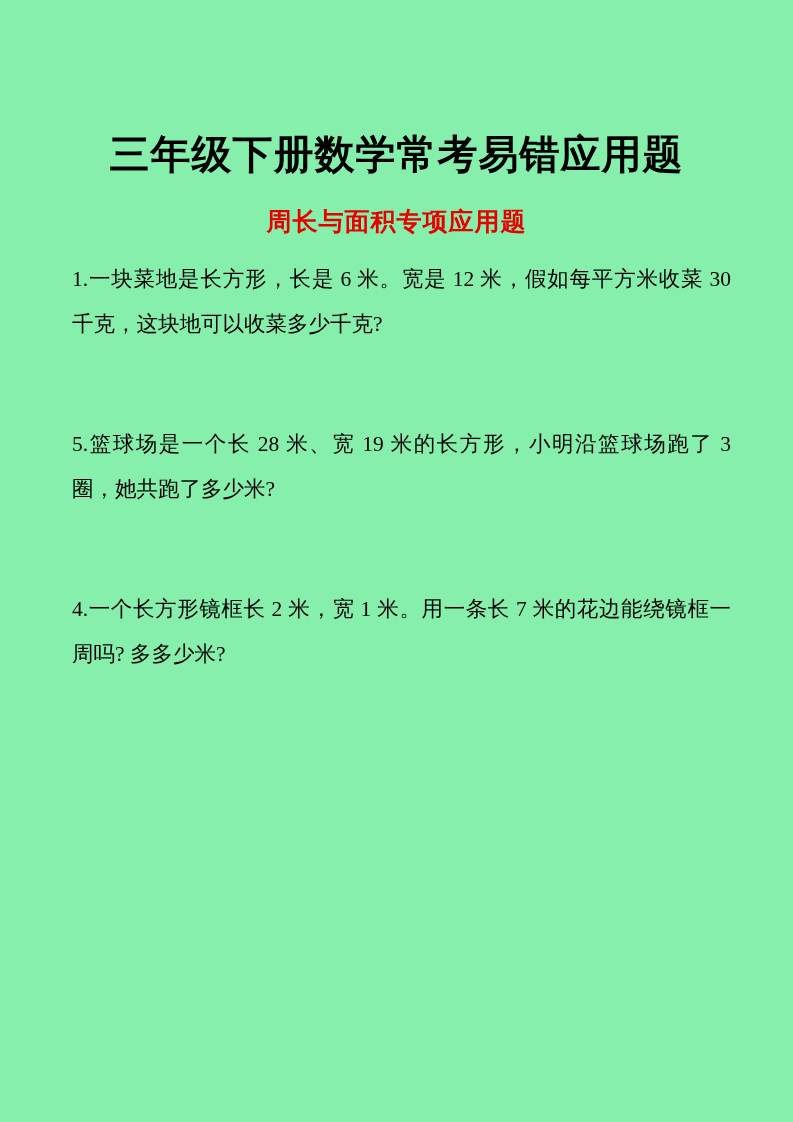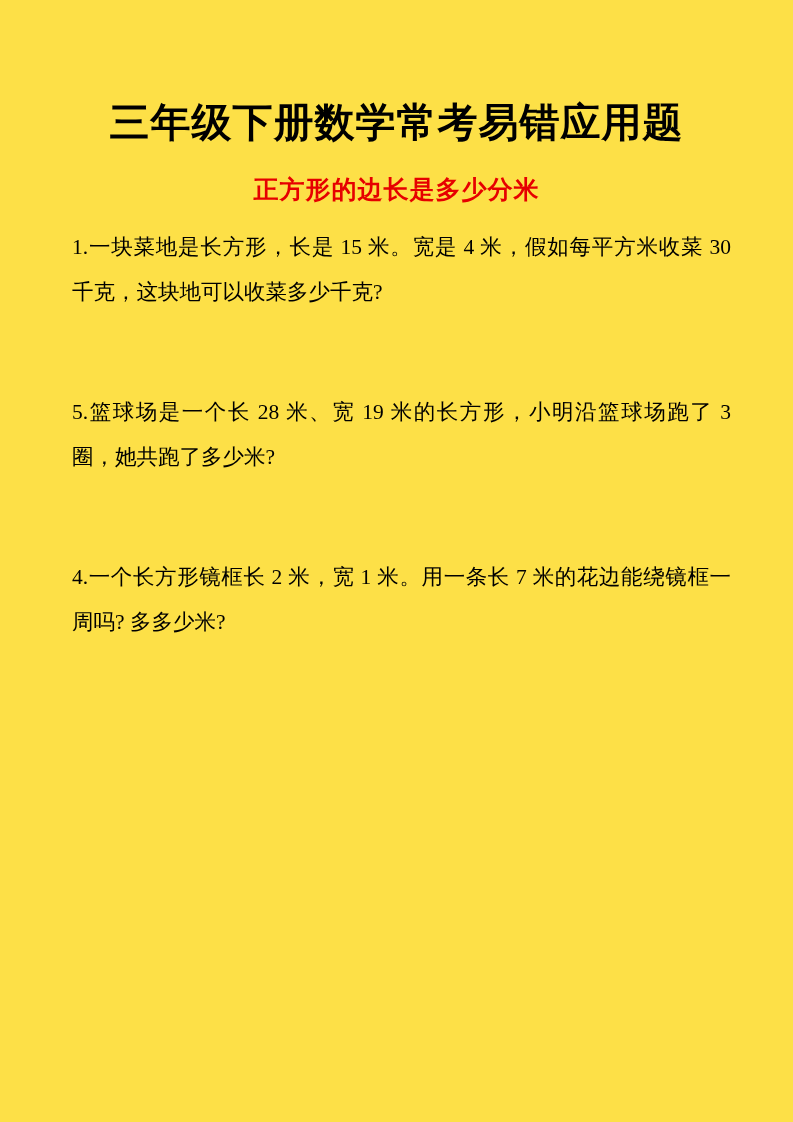--- a/index.html
+++ b/index.html
@@ -11,22 +11,22 @@
     width: 793px;
     height: 1122px;
     overflow: hidden;
     font-family: "Liberation Serif", "DejaVu Serif", serif;
     color: #000000;
   }
   .page {
     box-sizing: border-box;
     width: 793px;
     height: 1122px;
-    padding-top: 71px;
-    background: #fde047;
+    padding-top: 103px;
+    background: #86efac;
     overflow: hidden;
   }
   .doc-title {
     text-align: center;
     font-family: "Liberation Sans", "DejaVu Sans", sans-serif;
     font-weight: bold;
     font-size: 40px;
     line-height: 49px;
     letter-spacing: 1px;
     color: #000000;
@@ -54,25 +54,25 @@
     text-align: justify;
   }
 </style>
 </head>
 <body>
 
 <div class="page">
 
   <h1 class="doc-title">三年级下册数学常考易错应用题</h1>
 
-  <h2 class="doc-subtitle">正方形的边长是多少分米</h2>
+  <h2 class="doc-subtitle">周长与面积专项应用题</h2>
 
   <div class="problems">
 
-    <p class="problem">1.一块菜地是长方形，长是 15 米。宽是 4 米，假如每平方米收菜 30 千克，这块地可以收菜多少千克?</p>
+    <p class="problem">1.一块菜地是长方形，长是 6 米。宽是 12 米，假如每平方米收菜 30 千克，这块地可以收菜多少千克?</p>
 
 
     <p class="problem">5.篮球场是一个长 28 米、宽 19 米的长方形，小明沿篮球场跑了 3 圈，她共跑了多少米?</p>
 
     <p class="problem">4.一个长方形镜框长 2 米，宽 1 米。用一条长 7 米的花边能绕镜框一周吗? 多多少米?</p>
 
 
   </div>
 
 </div>

